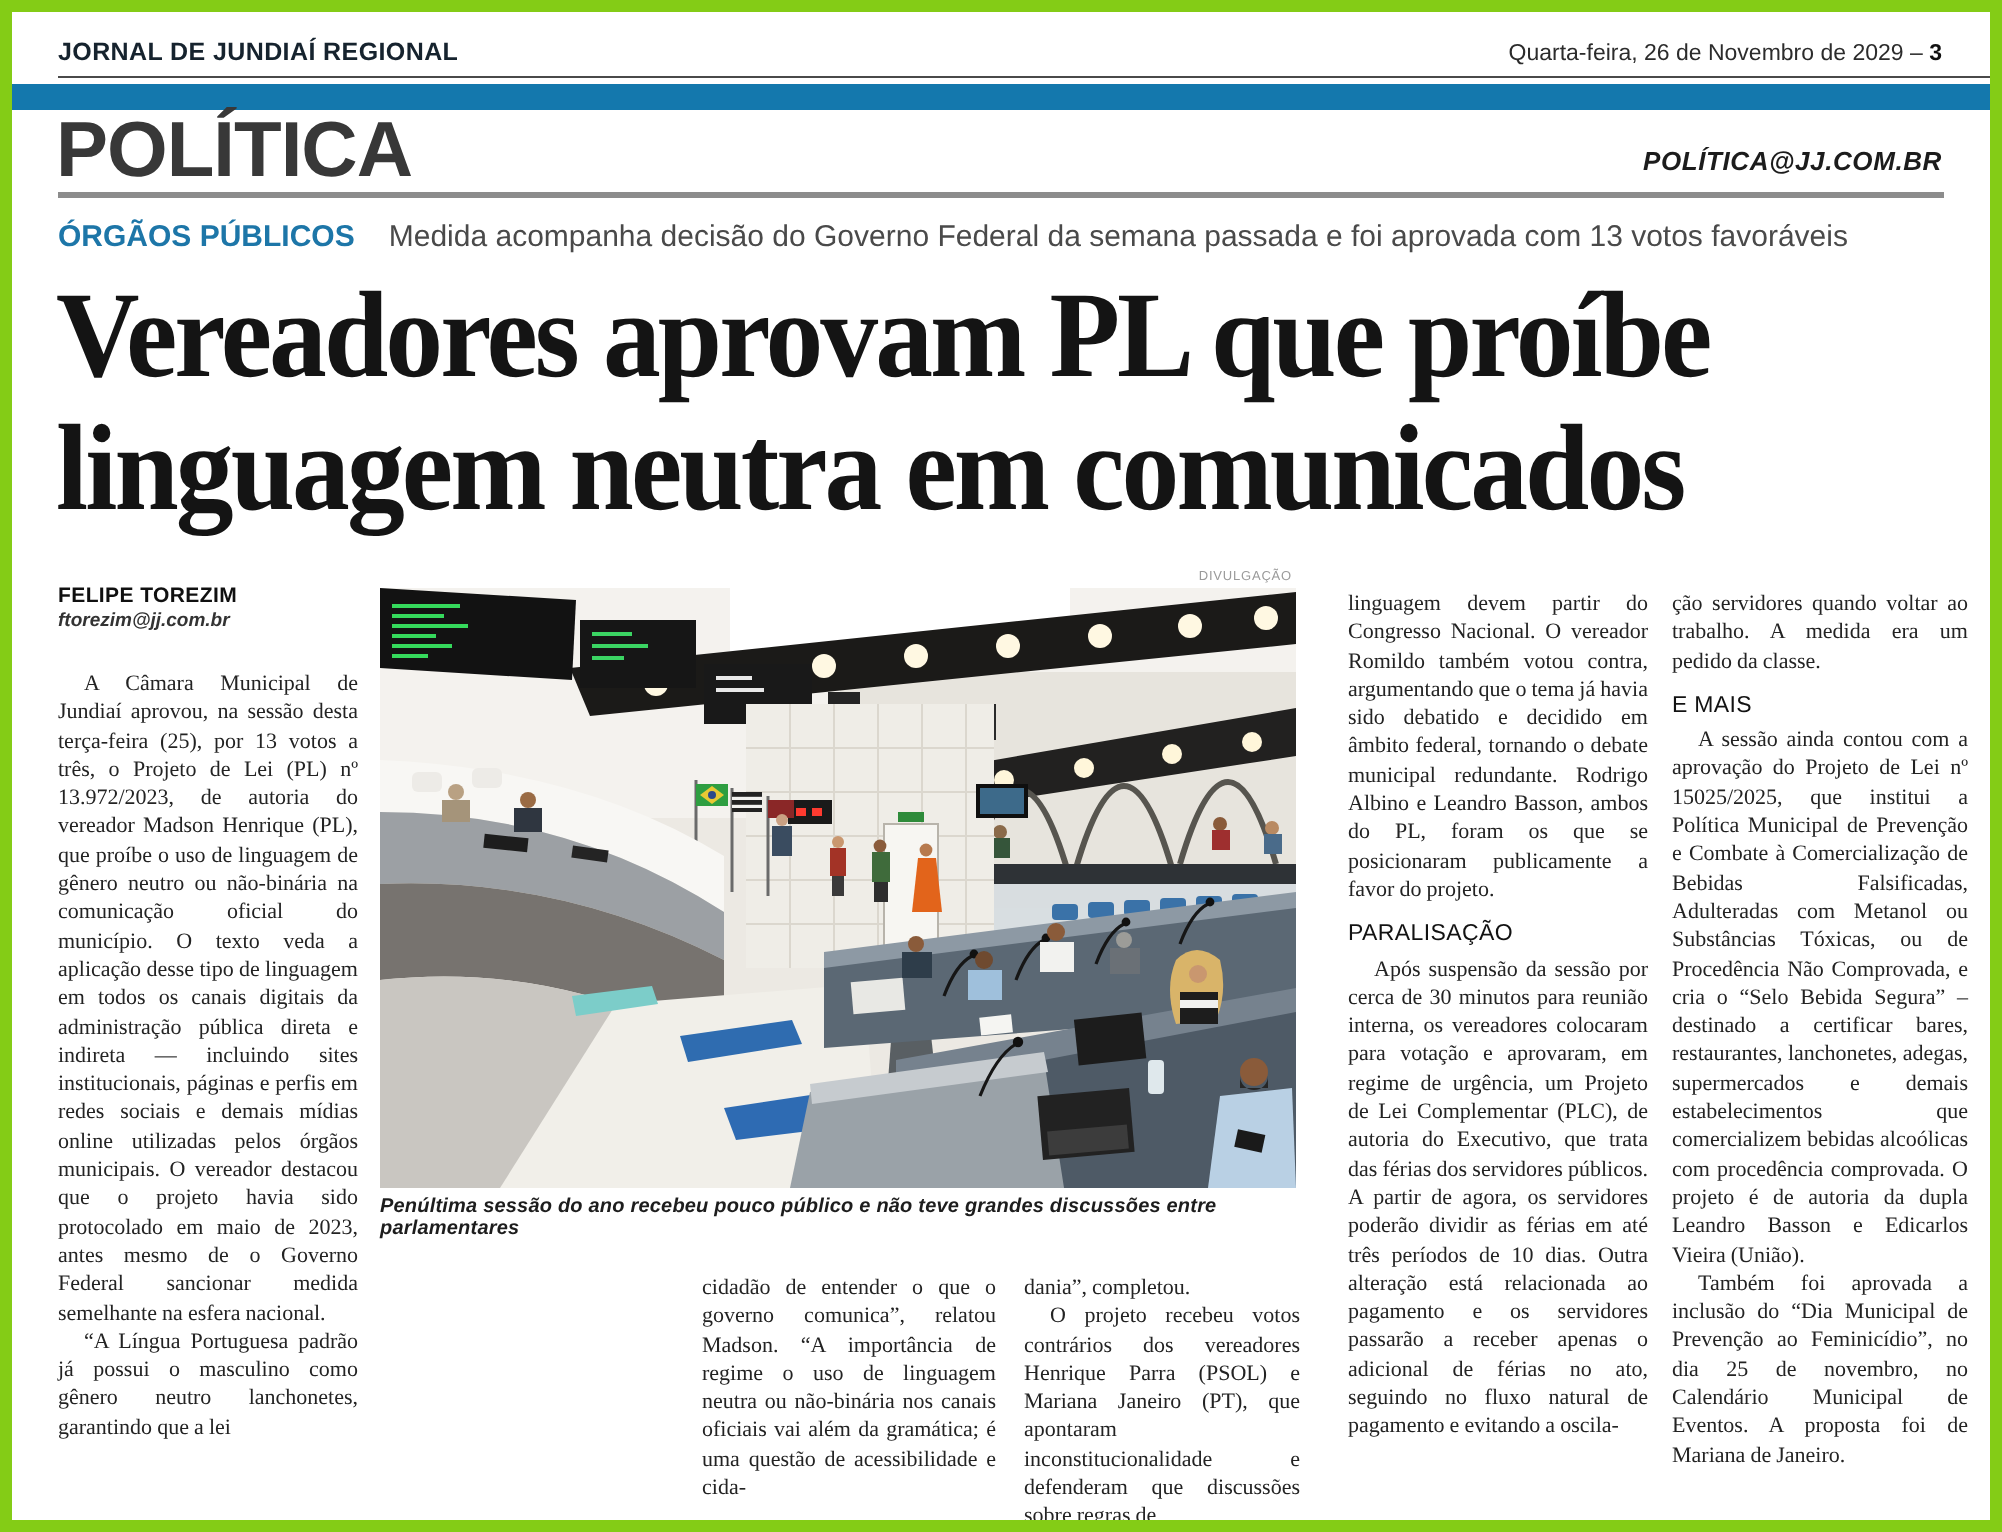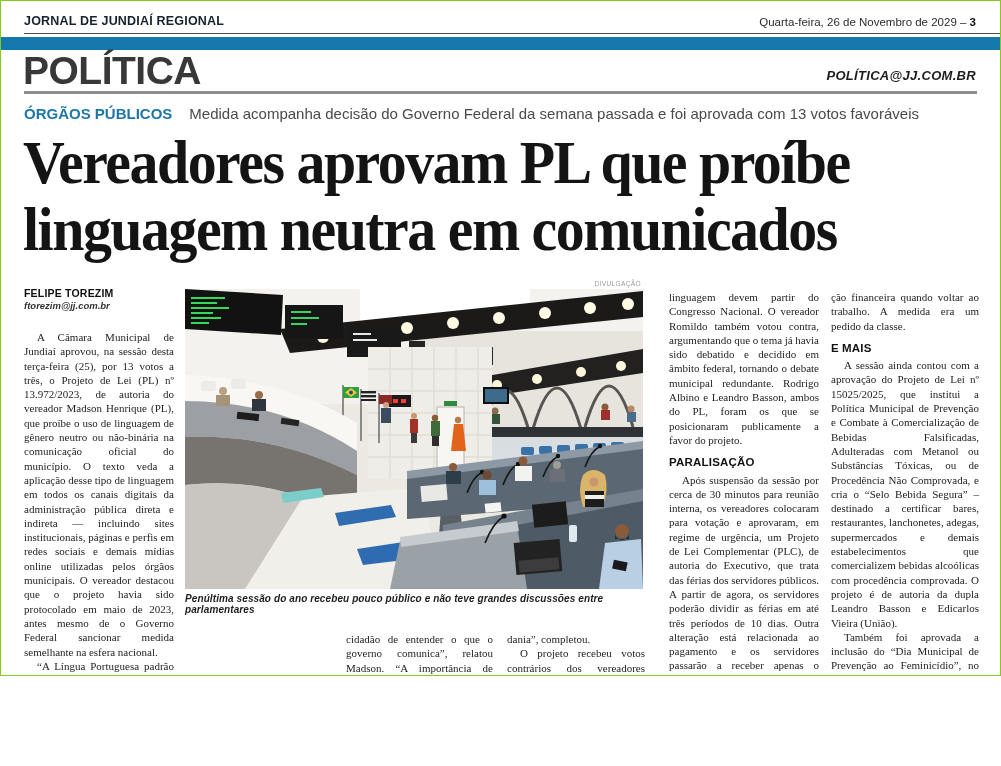--- a/index.html
+++ b/index.html
@@ -1,17 +1,17 @@
 <!DOCTYPE html>
 <html lang="pt"><head>
 <meta charset="utf-8">
 <style>
   html,body{margin:0;padding:0;background:#ffffff;}
-  .page{position:relative;width:1001px;height:676px;background:#fff;overflow:hidden;
-        font-family:"Liberation Serif",serif;box-sizing:border-box;border:1px solid #84cc16;}
+  .page{position:relative;width:1001px;height:766px;background:#fff;overflow:hidden;
+        font-family:"Liberation Serif",serif;box-sizing:border-box;border:6px solid #84cc16;}
 
   
   .paper-name{position:absolute;left:23px;top:13px;font-family:"Liberation Sans",sans-serif;
         font-weight:bold;font-size:12.5px;color:#16232e;letter-spacing:.2px;}
   .issue-date{position:absolute;right:24px;top:15px;font-family:"Liberation Sans",sans-serif;
         font-size:11.5px;color:#2c2c2c;}
   .issue-date b{font-weight:bold;color:#111;}
   .mast-rule{position:absolute;left:23px;right:0;top:32px;height:1px;background:#4a4a4a;}
   .blue-bar{position:absolute;left:0;right:0;top:36px;height:13px;background:#1478ad;}
   .section-title{position:absolute;left:22px;top:50px;margin:0;font-family:"Liberation Sans",sans-serif;
@@ -39,21 +39,21 @@
   .photo{position:absolute;left:184px;top:288px;width:458px;height:300px;margin:0;background:#ece9e3;overflow:hidden;}
   .photo svg{display:block;width:100%;height:100%;}
   .caption{position:absolute;left:184px;top:592px;width:470px;font-family:"Liberation Sans",sans-serif;
         font-weight:bold;font-style:italic;font-size:10px;color:#1d1d1d;letter-spacing:.1px;}
 
   
   .col{position:absolute;font-size:11px;line-height:14.3px;color:#232323;text-align:justify;
         hyphens:auto;-webkit-hyphens:auto;word-spacing:-.2px;}
   .col p{margin:0;text-indent:13px;}
   .col p.cont{text-indent:0;}
-  .col .subhead{font-family:"Liberation Sans",sans-serif;font-weight:bold;font-size:11.5px;
+  .col .subhead{font-family:"Liberation Sans",sans-serif;font-weight:normal;font-size:11.5px;
         color:#121212;margin:8px 0 3px;text-align:left;text-indent:0;letter-spacing:.2px;}
   .col1{left:23px;top:329px;width:150px;}
   .col2{left:184px;top:631px;width:148px;}
   .col3{left:345px;top:631px;width:147px;}
   .col4{left:506px;top:631px;width:138px;}
   .col5{left:668px;top:289px;width:150px;}
   .col6{left:830px;top:289px;width:148px;}
 </style>
 </head>
 <body>
@@ -290,19 +290,19 @@
     <p>O projeto recebeu votos contrários dos vereadores Henrique Parra (PSOL) e Mariana Janeiro (PT), que apontaram inconstitucionalidade e defenderam que discussões sobre regras de</p>
   </div>
 
   <div class="col col5">
     <p class="cont">linguagem devem partir do Congresso Nacional. O vereador Romildo também votou contra, argumentando que o tema já havia sido debatido e decidido em âmbito federal, tornando o debate municipal redundante. Rodrigo Albino e Leandro Basson, ambos do PL, foram os que se posicionaram publicamente a favor do projeto.</p>
     <div class="subhead">PARALISAÇÃO</div>
     <p>Após suspensão da sessão por cerca de 30 minutos para reunião interna, os vereadores colocaram para votação e aprovaram, em regime de urgência, um Projeto de Lei Complementar (PLC), de autoria do Executivo, que trata das férias dos servidores públicos. A partir de agora, os servidores poderão dividir as férias em até três períodos de 10 dias. Outra alteração está relacionada ao pagamento e os servidores passarão a receber apenas o adicional de férias no ato, seguindo no fluxo natural de pagamento e evitando a oscila-</p>
   </div>
 
   <div class="col col6">
-    <p class="cont">ção financeira quando voltar ao trabalho. A medida era um pedido da classe.</p>
+    <p class="cont">ção servidores quando voltar ao trabalho. A medida era um pedido da classe.</p>
     <div class="subhead">E MAIS</div>
     <p>A sessão ainda contou com a aprovação do Projeto de Lei nº 15025/2025, que institui a Política Municipal de Prevenção e Combate à Comercialização de Bebidas Falsificadas, Adulteradas com Metanol ou Substâncias Tóxicas, ou de Procedência Não Comprovada, e cria o “Selo Bebida Segura” – destinado a certificar bares, restaurantes, lanchonetes, adegas, supermercados e demais estabelecimentos que comercializem bebidas alcoólicas com procedência comprovada. O projeto é de autoria da dupla Leandro Basson e Edicarlos Vieira (União).</p>
     <p>Também foi aprovada a inclusão do “Dia Municipal de Prevenção ao Feminicídio”, no dia 25 de novembro, no Calendário Municipal de Eventos. A proposta foi de Mariana de Janeiro.</p>
   </div>
 
 </div>
 
 </body></html>

